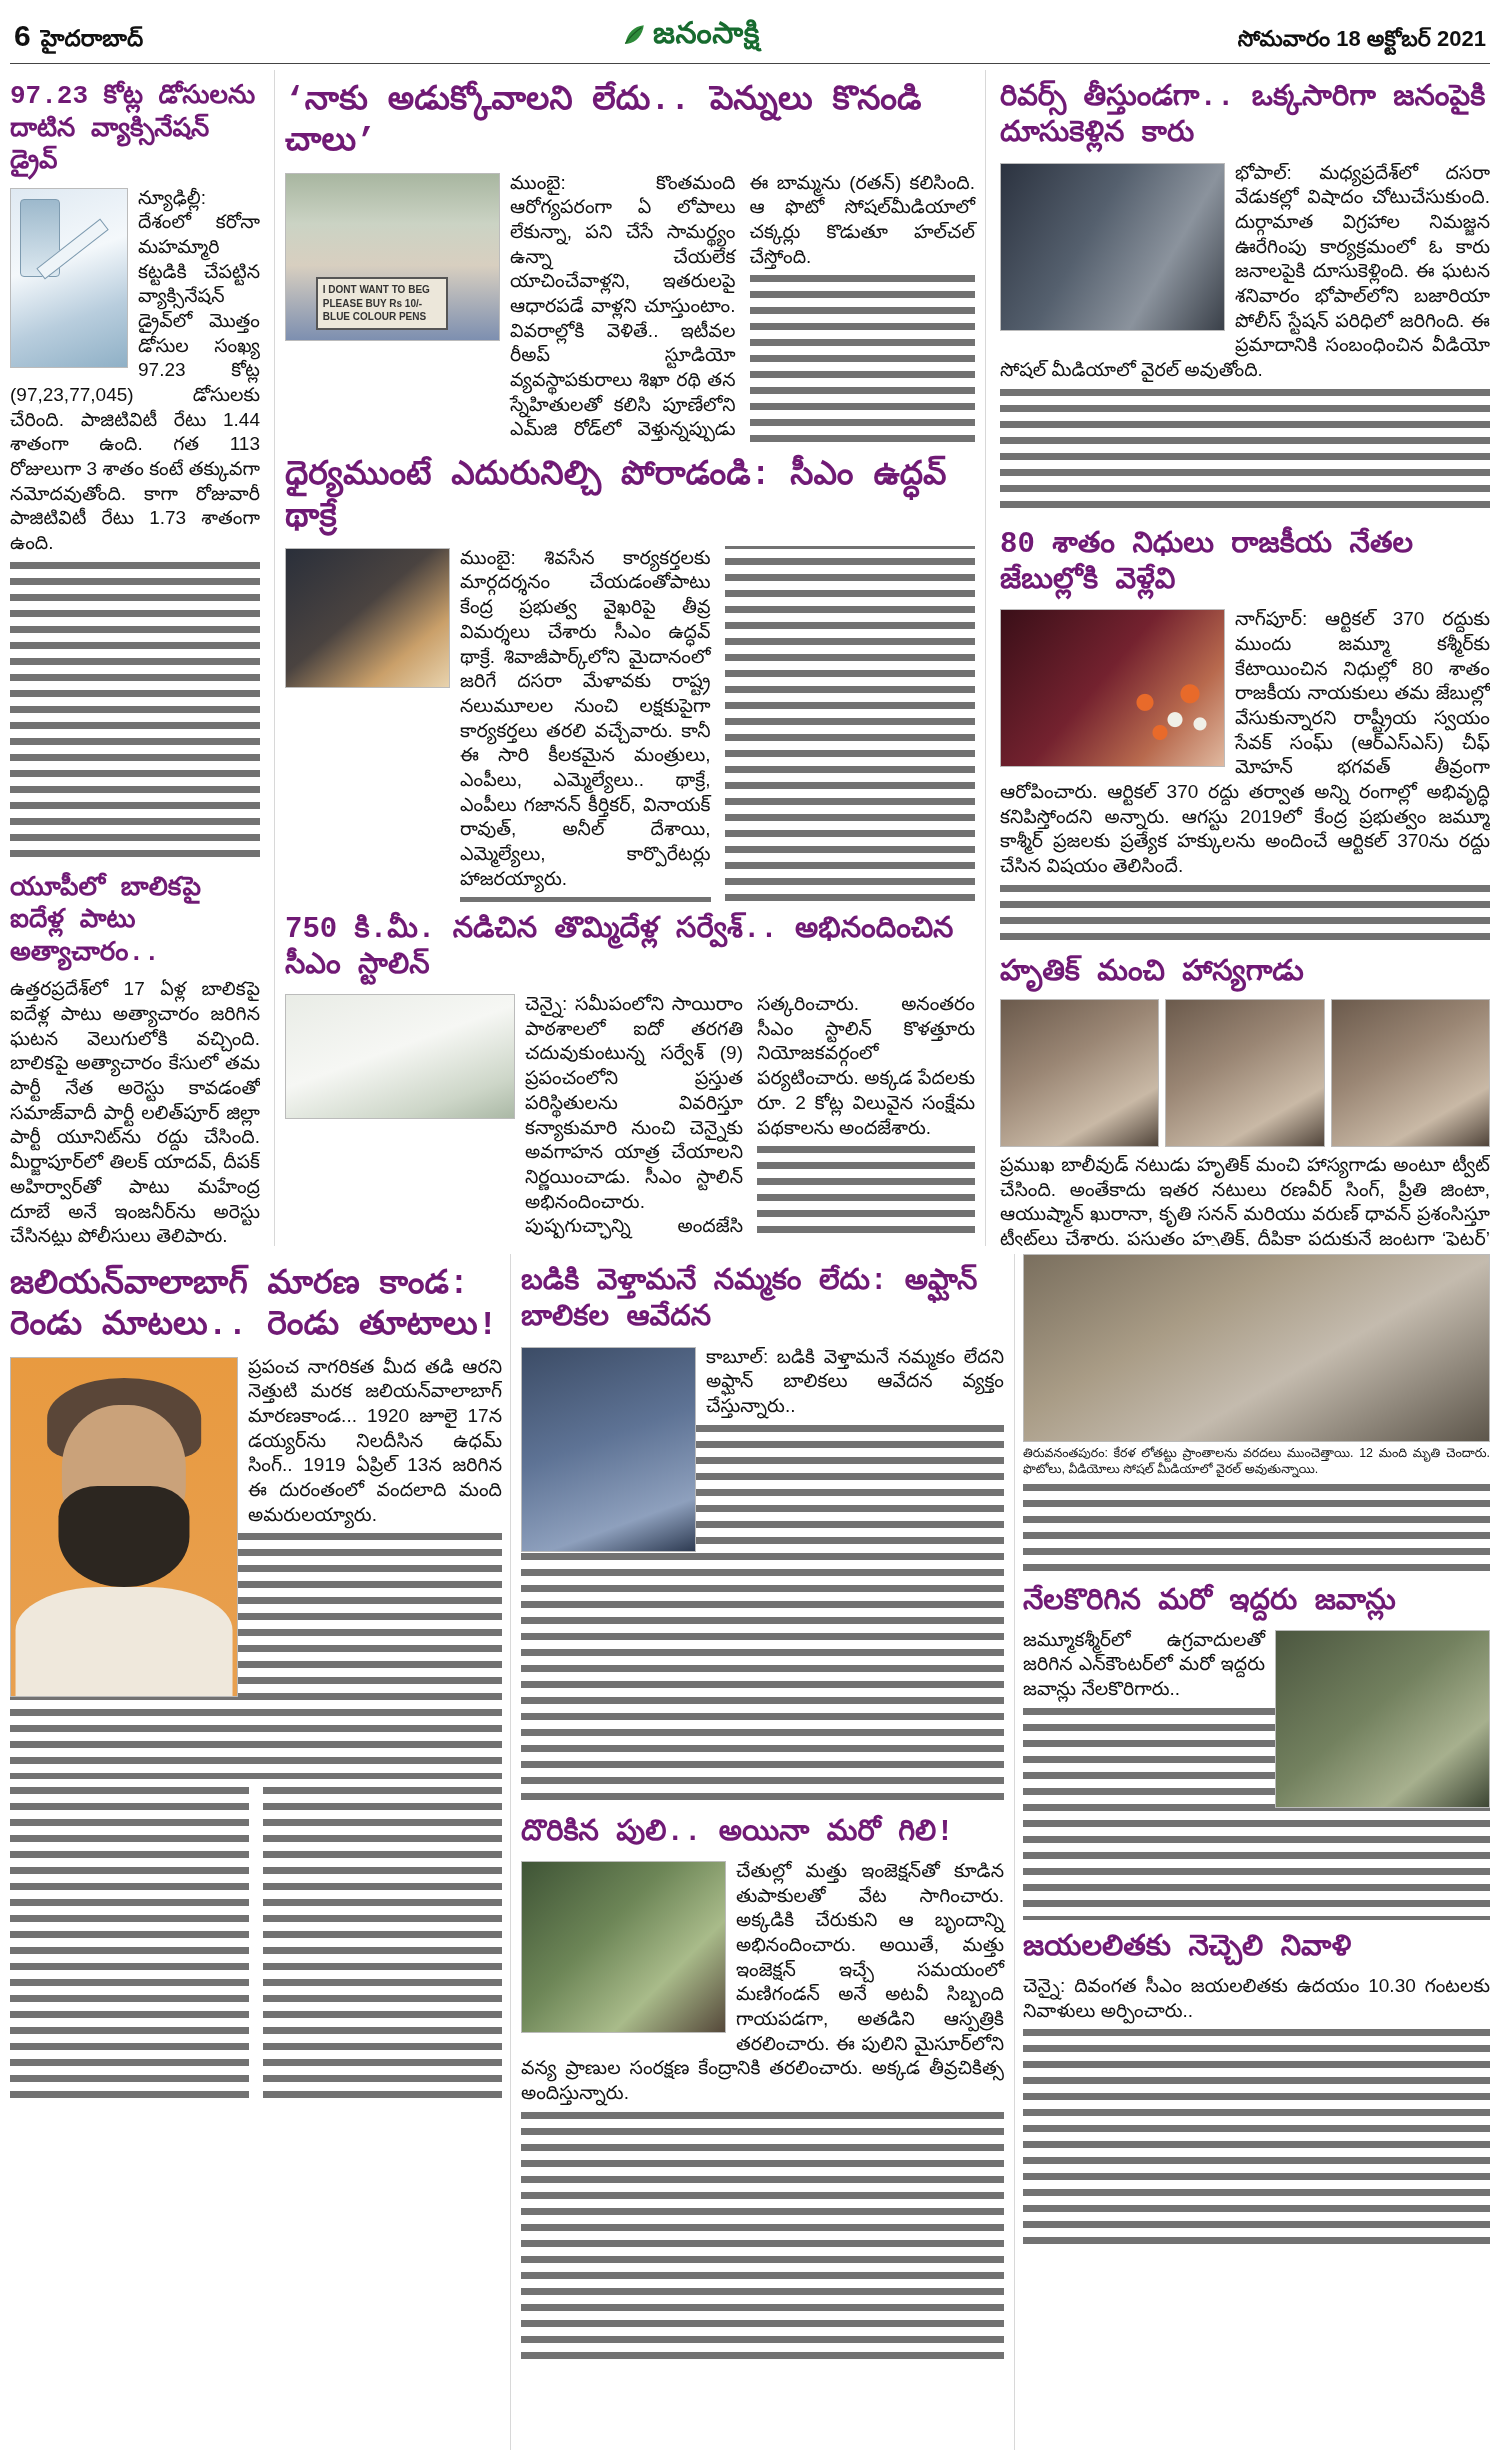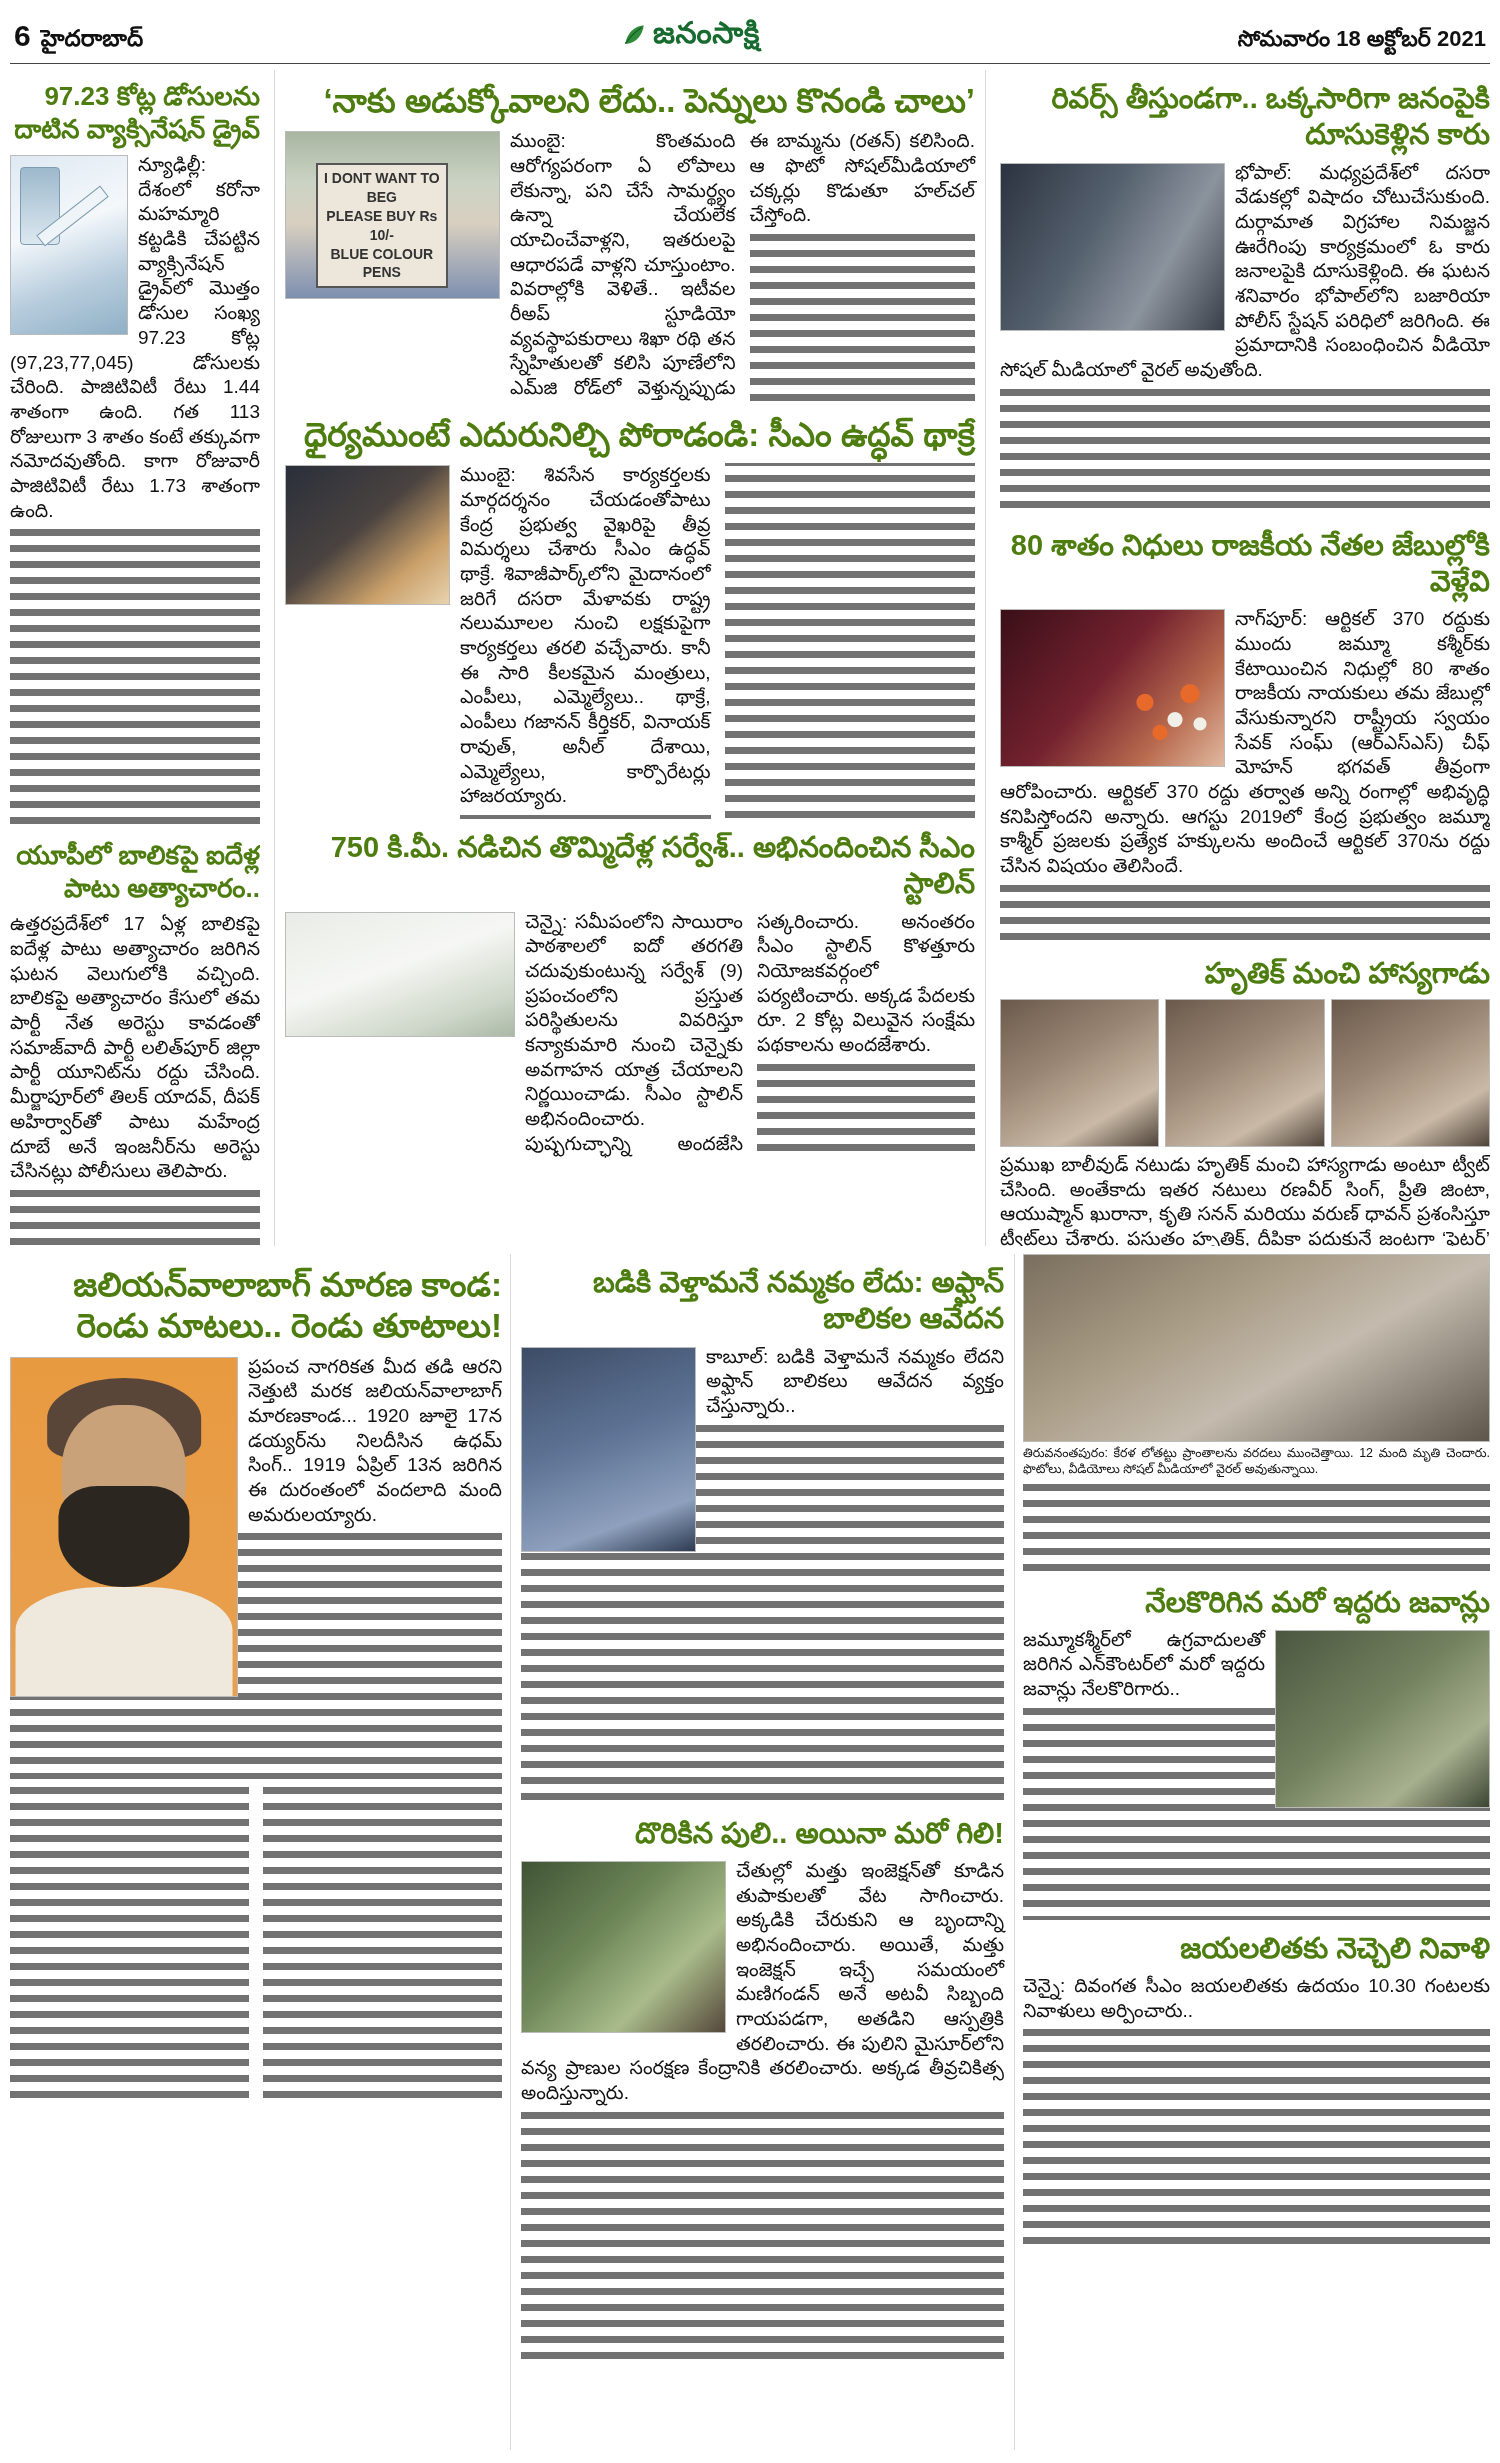--- a/index.html
+++ b/index.html
@@ -17,36 +17,36 @@
   .date { font-size:22px; font-weight:bold; }
 
   
   .band-top { display:grid; grid-template-columns:250px 712px 1fr; gap:0 14px; height:1176px; overflow:hidden; margin-top:6px; }
   .band-bot { display:grid; grid-template-columns:492px 505px 1fr; gap:0 8px; height:1196px; overflow:hidden; margin-top:8px; }
   .colA, .colB, .colC { overflow:hidden; }
   .colB { border-left:1px solid #d8d8d8; border-right:1px solid #d8d8d8; padding:0 10px; }
   .band-bot .colB { border-left:1px solid #d8d8d8; border-right:1px solid #d8d8d8; }
 
   
-  .hl { font-weight:bold; text-align:right; line-height:1.25; margin:10px 0 8px 0; color:#4d7c0f; }
+  .hl { font-weight:bold; text-align:left; line-height:1.25; margin:10px 0 8px 0; color:#701a75;font-family:Liberation Mono, monospace; }
   .hl-xl { font-size:33px; }
   .hl-lg { font-size:29px; }
   .hl-md { font-size:26px; }
   .excerpt { font-size:19px; line-height:1.3; text-align:justify; margin-bottom:6px; }
   .cols2 { column-count:2; column-gap:14px; }
   .greek { width:100%; background:repeating-linear-gradient(to bottom, rgba(20,20,20,.6) 0 7px, transparent 7px 16px); }
   .art { margin-bottom:10px; }
 
   
   .ph { position:relative; overflow:hidden; border:1px solid #bbb; background:#cfcfcf; }
   .ph-vaccine { background:linear-gradient(160deg,#dfe9f2 0%,#f4f8fb 40%,#b8cddd 70%,#8fb0c6 100%); }
   .ph-vaccine .syringe { position:absolute; left:18%; top:30%; width:70%; height:14px; background:#eef4f8; border:1px solid #7e9bb0; transform:rotate(-38deg); }
   .ph-vaccine .vial { position:absolute; left:8%; top:6%; width:34%; height:44%; background:linear-gradient(#9db9cc,#dce8f0); border:1px solid #7e9bb0; border-radius:4px; }
   .ph-penlady { background:linear-gradient(180deg,#a8b6a0 0%,#cbd3c4 30%,#d8cfc0 55%,#7d8fb0 100%); }
-  .sign { position:absolute; left:14%; bottom:6%; width:62%; padding:4px 5px; background:#ece7da; border:2px solid #555; color:#333; font-size:14px; font-weight:bold; line-height:1.35; text-align:center; }
+  .sign { position:absolute; left:14%; bottom:6%; width:62%; padding:4px 5px; background:#ece7da; border:2px solid #555; color:#333; font-size:10px; font-weight:bold; line-height:1.35; }
   .ph-uddhav { background:linear-gradient(140deg,#2a2f3a 0%,#4a4340 45%,#caa06a 75%,#e8d3ae 100%); }
   .ph-car { background:linear-gradient(120deg,#2c3340 0%,#55606e 40%,#8b939d 70%,#3a4049 100%); }
   .ph-bhagwat { background:linear-gradient(130deg,#3a0f18 0%,#74222f 45%,#b86a4e 75%,#e0b9a0 100%); }
   .ph-bhagwat .flowers { position:absolute; right:4%; bottom:8%; width:45%; height:55%; background:radial-gradient(circle at 30% 40%, #e86a2a 0 8px, transparent 9px), radial-gradient(circle at 60% 60%, #f0f0e8 0 7px, transparent 8px), radial-gradient(circle at 75% 30%, #e86a2a 0 9px, transparent 10px), radial-gradient(circle at 45% 75%, #e86a2a 0 7px, transparent 8px), radial-gradient(circle at 85% 65%, #f0f0e8 0 6px, transparent 7px); }
   .ph-hrithik { background:linear-gradient(150deg,#6b5a4c 0%,#9a8674 40%,#c9b9a6 75%,#50443a 100%); }
   .ph-kerala { background:linear-gradient(150deg,#7a6f5e 0%,#a99c86 35%,#c4bbae 60%,#5d564b 100%); }
   .ph-soldiers { background:linear-gradient(140deg,#4c5740 0%,#73815f 45%,#a7b08e 75%,#3d4634 100%); }
   .ph-survesh { background:linear-gradient(160deg,#e9ece6 0%,#f6f7f4 45%,#cdd6c8 80%,#aab8a5 100%); }
   .ph-tiger { background:linear-gradient(135deg,#3f5436 0%,#6d8657 40%,#a9bb8a 70%,#55483a 100%); }
   .ph-afghan { background:linear-gradient(160deg,#3c4c66 0%,#5e7395 45%,#8ea0bd 80%,#2e3b52 100%); }

